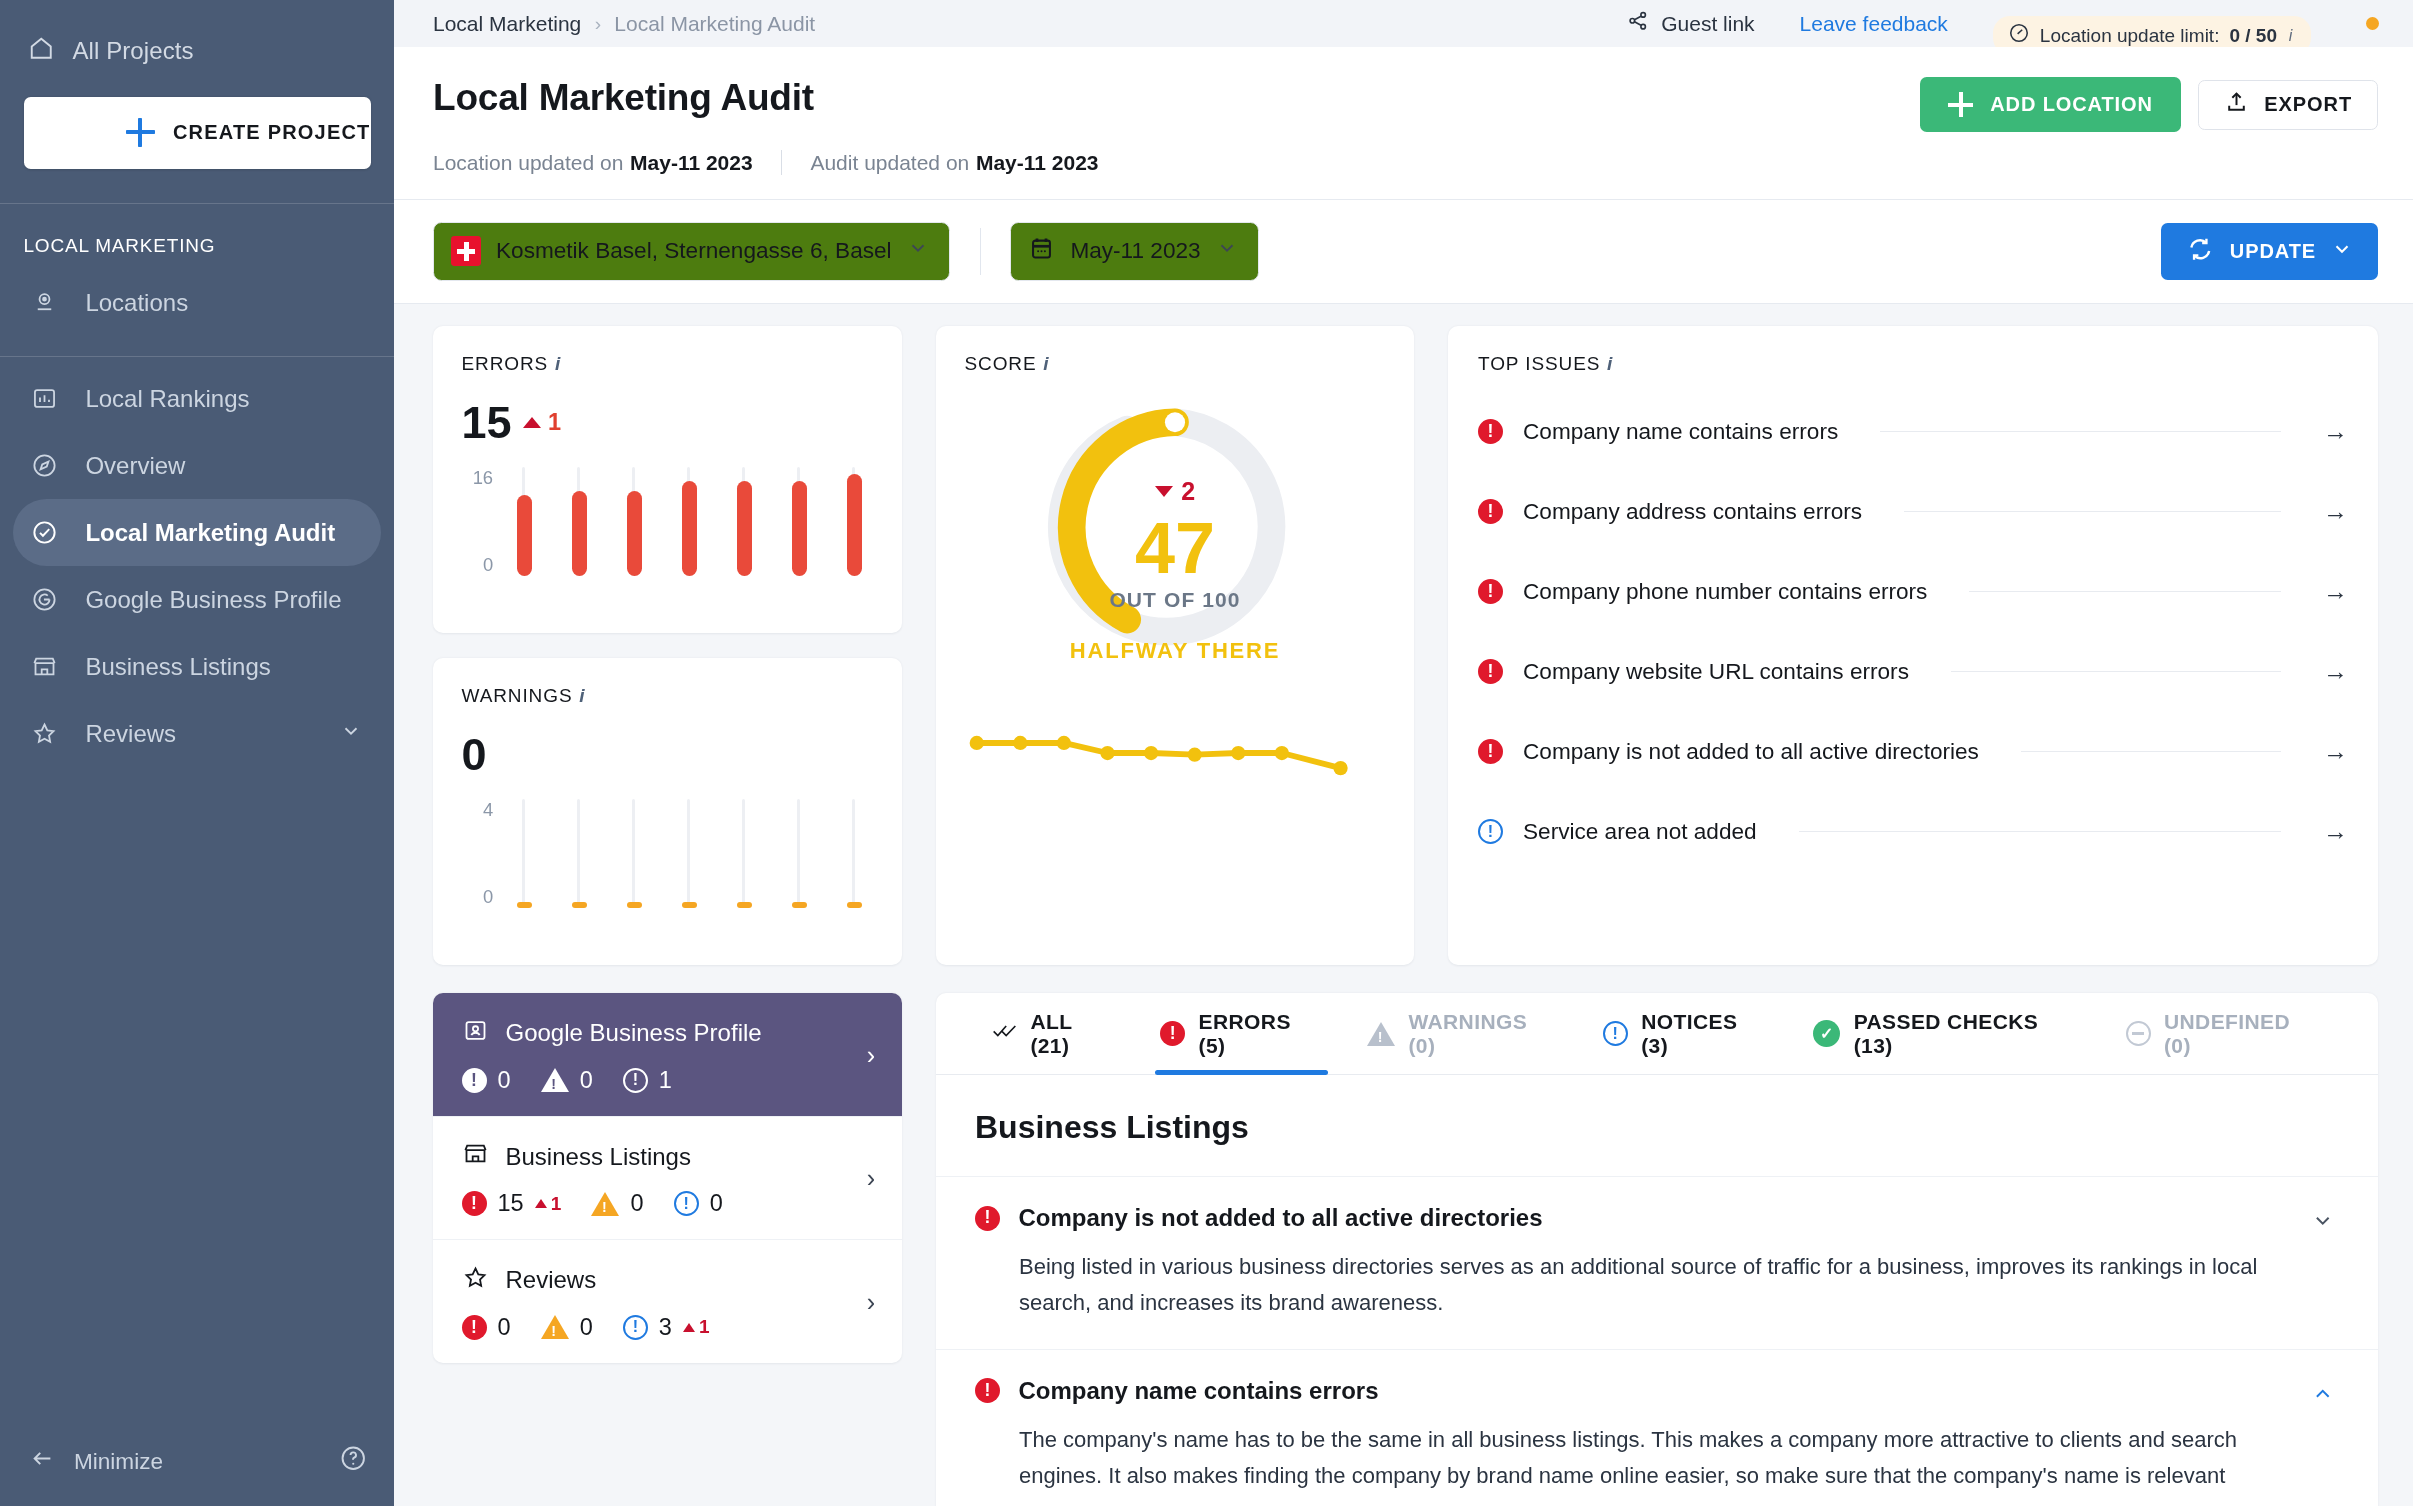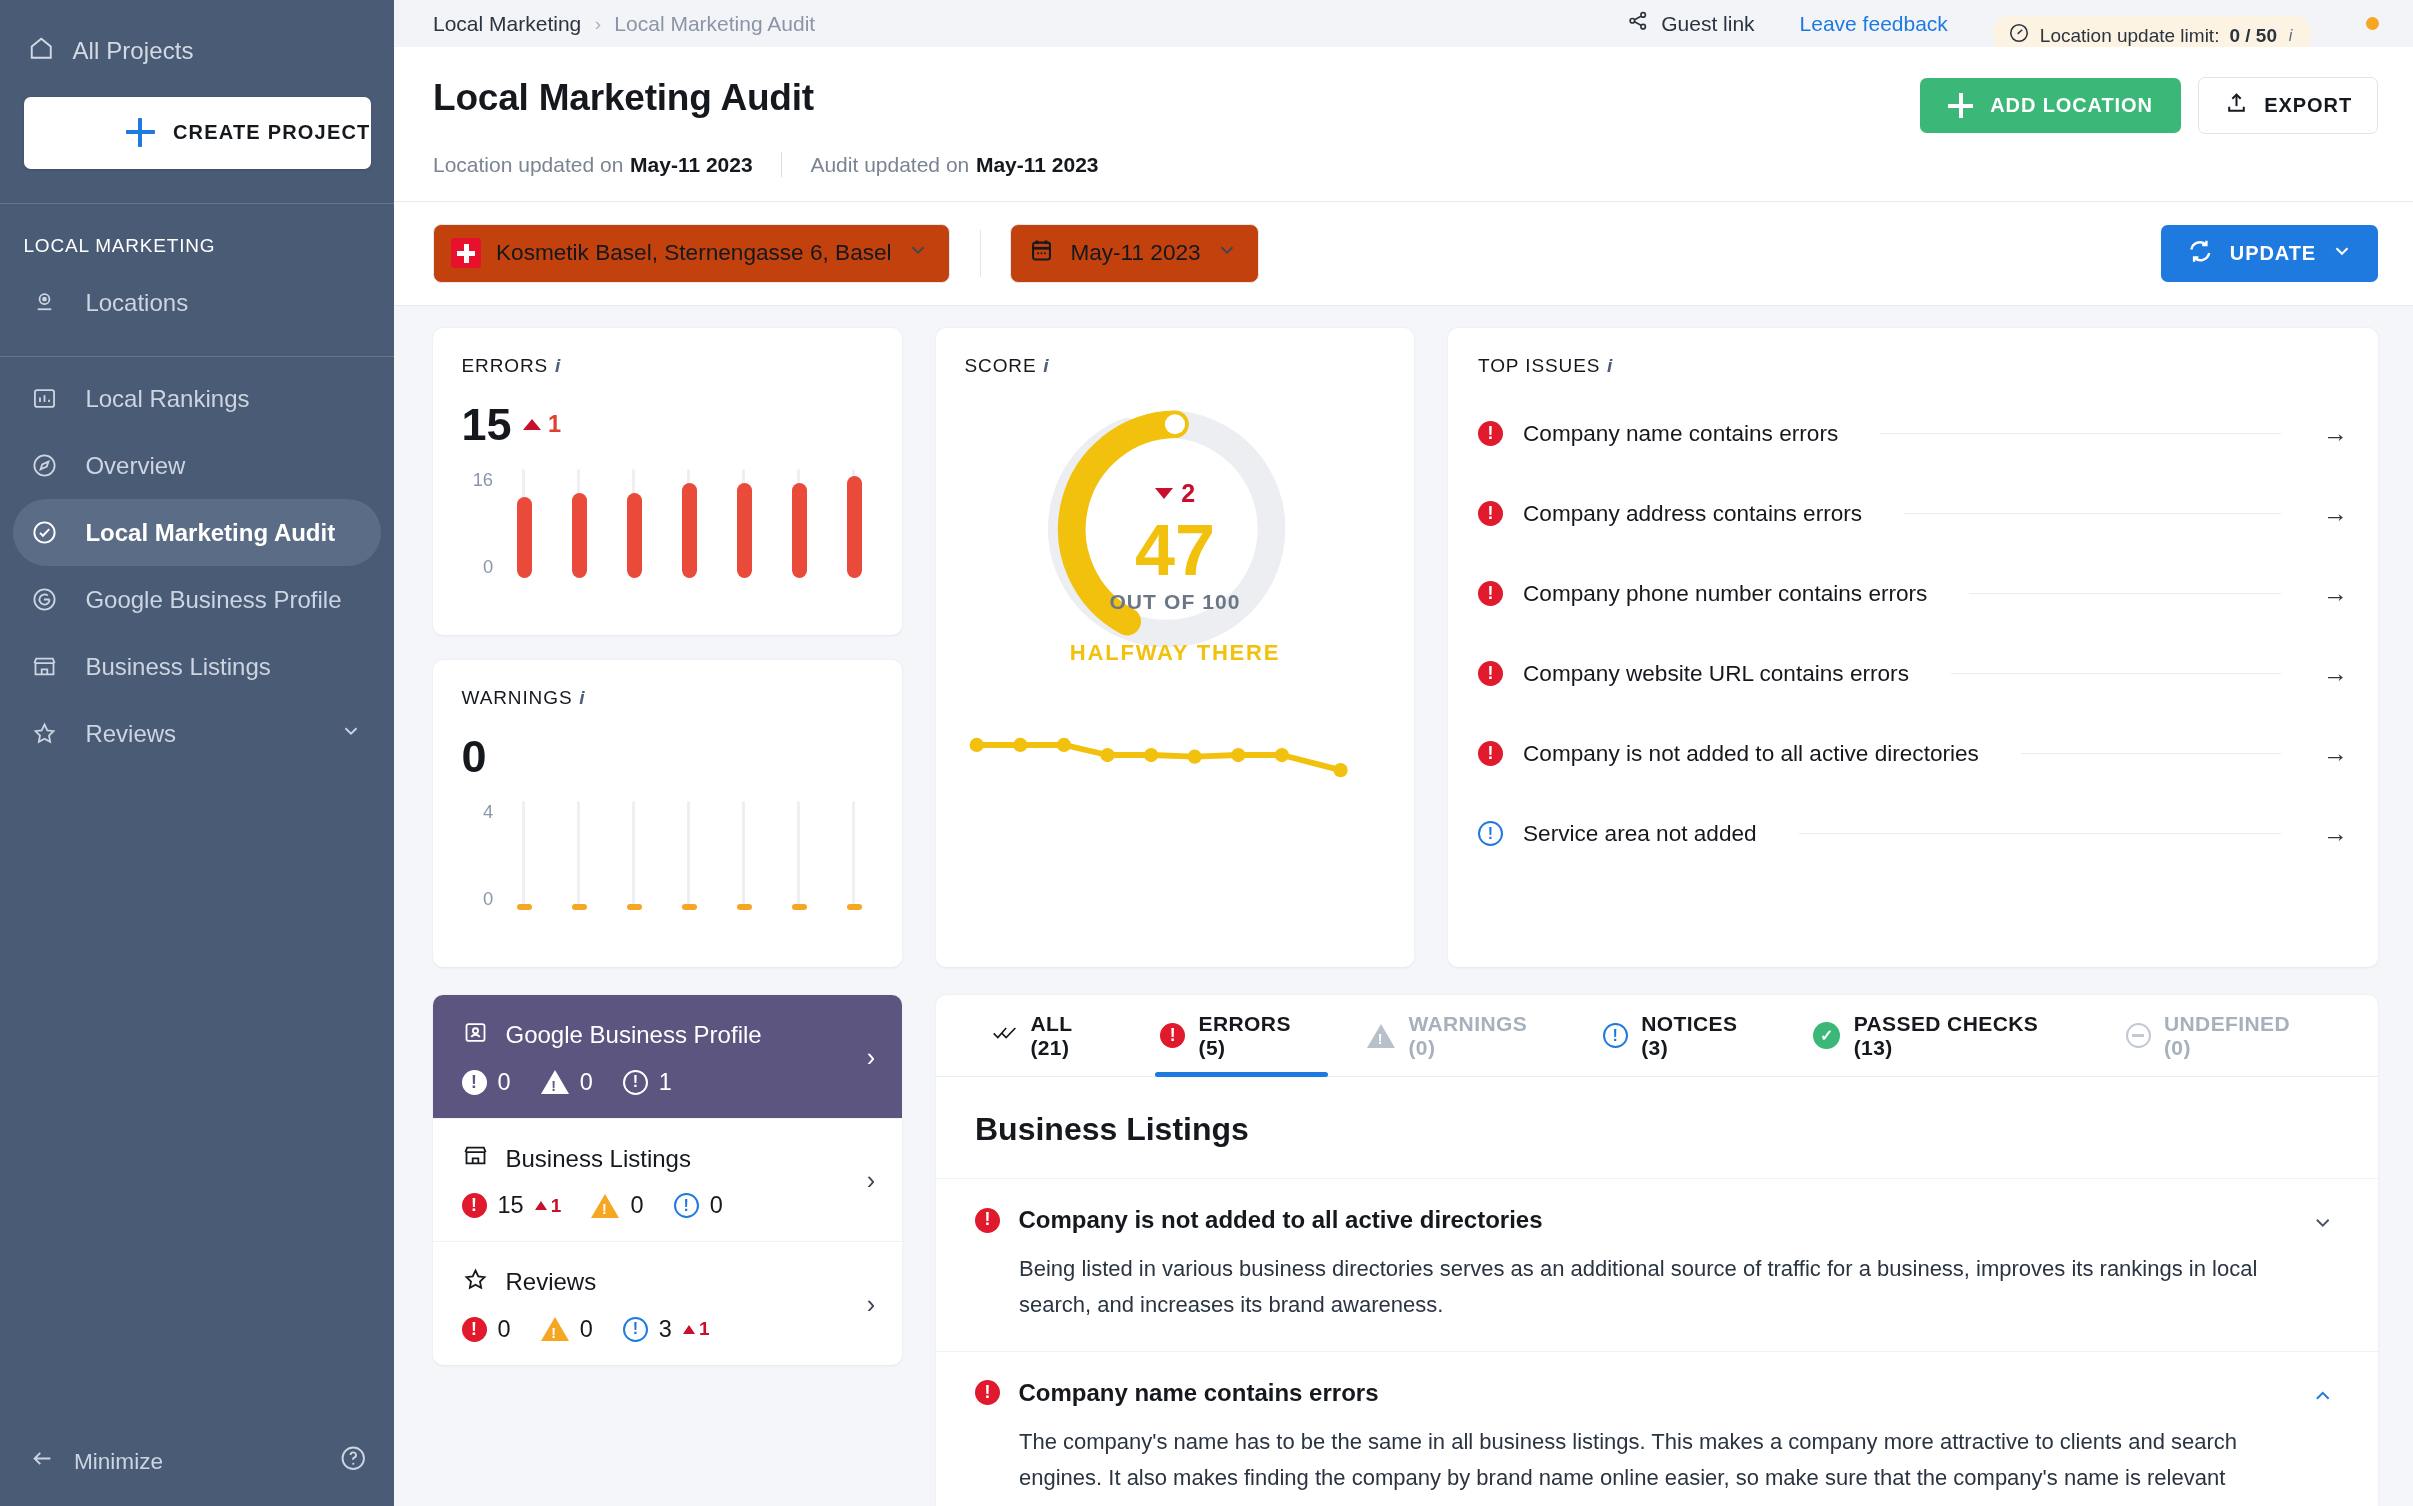--- a/index.html
+++ b/index.html
@@ -91,40 +91,40 @@
   }
   .ph-row { display:flex; align-items:flex-start; }
   .ph-title { font-size: 37px; font-weight:600; color:#15181d; letter-spacing:-0.2px;}
   .ph-actions { margin-left:auto; display:flex; gap:17px; align-items:center; }
   .btn-green {
     background:#3bb878; color:#fff; height:55px; border-radius:6.7px;
     display:flex; align-items:center; gap:17px; padding: 0 28.5px;
     font-size:20px; font-weight:600; letter-spacing:0.9px;
   }
   .btn-white {
-    background:#fff; color:#15181d; height:57px; border-radius:6.7px;
+    background:#fff; color:#15181d; height:50px; border-radius:6.7px;
     border:1.7px solid #dfe3ea;
     display:flex; align-items:center; gap:15px; padding: 0 25px;
     font-size:20px; font-weight:600; letter-spacing:0.9px;
   }
   .plus-w { width:25px; height:25px; position:relative; }
   .plus-w:before,.plus-w:after{content:"";position:absolute;background:#fff;}
   .plus-w:before{left:0;top:10.5px;width:25px;height:4.2px;}
   .plus-w:after{top:0;left:10.5px;width:4.2px;height:25px;}
   .ph-meta { margin-top:18.4px; display:flex; align-items:center; gap:0; font-size:21px; color:#7a8492; }
   .ph-meta b { color:#15181d; font-weight:700; margin-left:6.7px;}
   .meta-sep { width:0.8px; height:25px; background:#d9dee6; margin: 0 28.5px;}
 
   
   .toolbar {
     background:#fff; padding: 22px 35px 22px 39px; display:flex; align-items:center;
     border-bottom:0.8px solid #e6eaf0; flex:0 0 auto;
   }
   .select-box {
-    height:59px; border:1.7px solid #e4e8ef; border-radius:8.4px; background:#c2410c;
+    height:59px; border:1.7px solid #e4e8ef; border-radius:8.4px; background:#4d7c0f;
     display:flex; align-items:center; gap:15px; padding: 0 20px 0 17px;
     font-size:22.6px; color:#15181d;
   }
   .flag-ch { width:30px; height:30px; background:#e8112d; border-radius:3.4px; position:relative; flex:0 0 30px;}
   .flag-ch:before,.flag-ch:after{content:"";position:absolute;background:#fff;}
   .flag-ch:before{left:12.6px;top:5.9px;width:5px;height:18.4px;}
   .flag-ch:after{left:5.9px;top:12.6px;width:18.4px;height:5px;}
   .tb-sep { width:0.8px; height:47px; background:#e1e6ee; margin: 0 30px; }
   .btn-update {
     margin-left:auto; background:#1f7ae0; color:#fff; height:57px; border-radius:6.7px;

